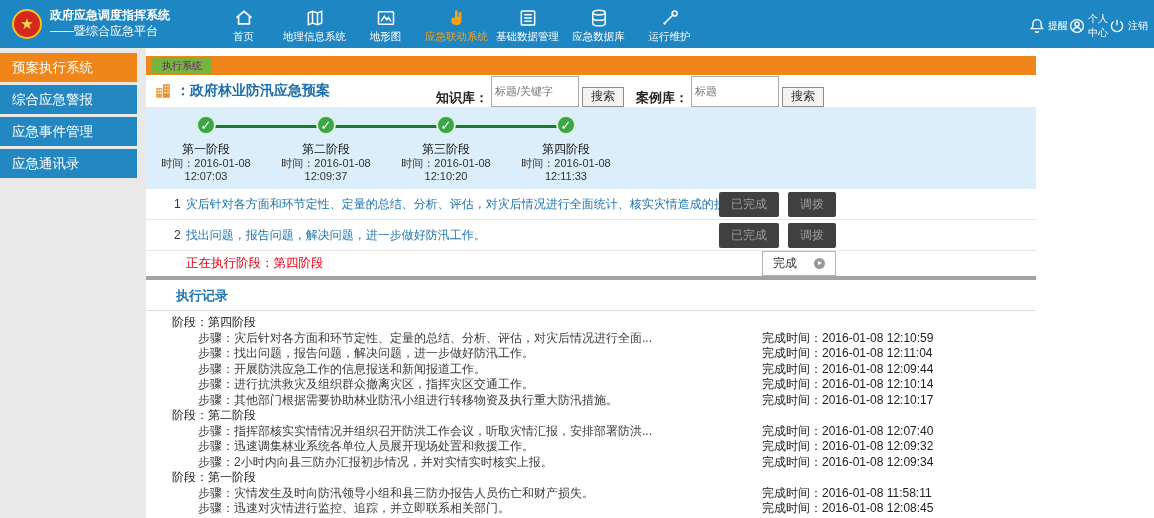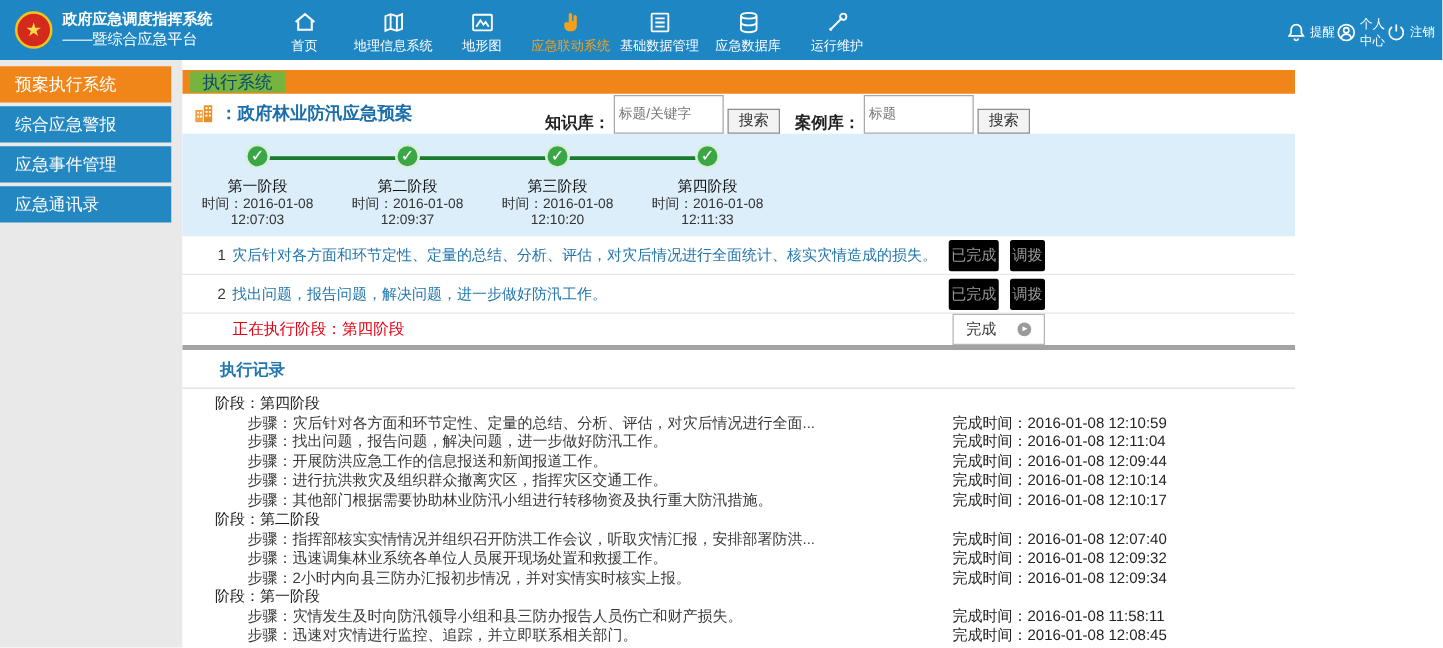--- a/index.html
+++ b/index.html
@@ -26,21 +26,21 @@
   
   .page { display:flex; height:470px; }
   .sidebar { width:146px; flex:none; background:#e9e9e9; padding-top:5px; height:504px; }
   .side-item { height:29px; line-height:29px; background:#2387c2; color:#fff; font-size:13.5px;
     padding-left:12px; margin:0 9px 3px 0; cursor:pointer; white-space:nowrap; }
   .side-item.active { background:#f08619; }
   .content { width:890px; background:#fff; padding-top:8px; }
 
   
   .tabbar { height:19px; background:#f08619; display:flex; align-items:center; }
-  .tab-active { background:#76b43e; color:#0c4a6e; font-size:14px; padding:0 10px; margin-left:6px;
+  .tab-active { background:#76b43e; color:#701a75; font-size:10px; padding:0 10px; margin-left:6px;
     height:17px; line-height:17px; cursor:pointer;text-align:right; }
 
   
   .plan-row { display:flex; align-items:center; height:32px; padding-left:8px; }
   .plan-title { color:#1a6eaa; font-weight:bold; font-size:14px; margin-left:4px; white-space:nowrap; }
   .search-group { display:flex; align-items:flex-end; margin-left:auto; padding-right:200px; }
   .lib-label { font-weight:bold; font-size:13px; color:#222; white-space:nowrap; }
   .lib-input { width:88px; height:31px; border:1px solid #a9a9a9; font-size:11px; padding:0 3px; margin:0 3px; }
   .search-btn { height:20px; font-size:12px; border:1px solid #8d8d8d; background:#f3f3f3; color:#333;
     padding:0 8px; margin-right:12px; cursor:pointer; }
@@ -56,21 +56,21 @@
     position:relative; z-index:1; }
   .stage-info { width:120px; text-align:center; }
   .stage-name { font-size:12px; color:#111; margin-top:3px; line-height:15px; }
   .stage-date,.stage-time { font-size:11px; color:#333; line-height:13px; }
 
   
   .step-row { display:flex; align-items:center; min-height:31px; border-bottom:1px solid #e8e8e8; padding-left:28px; }
   .step-num { color:#333; font-size:12px; margin-right:5px; }
   .step-text { color:#2176ae; font-size:12px; white-space:nowrap; overflow:hidden; }
   .step-buttons { margin-left:auto; display:flex; gap:9px; padding-right:200px; flex:none; }
-  .gray-btn { background:#000000; color:#9a9a9a; border:none; font-size:12px; padding:4px 2px;
+  .gray-btn { background:#404040; color:#9a9a9a; border:none; font-size:12px; padding:4px 12px;
     border-radius:2px; cursor:pointer; white-space:nowrap; }
   .current-row { display:flex; align-items:center; min-height:29px; border-bottom:4px solid #a3a3a3; padding-left:40px; }
   .current-text { color:#e60012; font-size:12.5px; }
   .finish-btn { margin-left:auto; margin-right:200px; background:#fff; border:1px solid #b5b5b5;
     font-size:12px; color:#333; padding:3px 10px; display:flex; align-items:center; gap:17px; cursor:pointer; }
   .play-icon { width:11px; height:11px; border-radius:50%; background:#9a9a9a; position:relative; display:inline-block; }
   .play-icon::after { content:""; position:absolute; left:4px; top:3px; border-left:4px solid #fff;
     border-top:2.5px solid transparent; border-bottom:2.5px solid transparent; }
 
   

